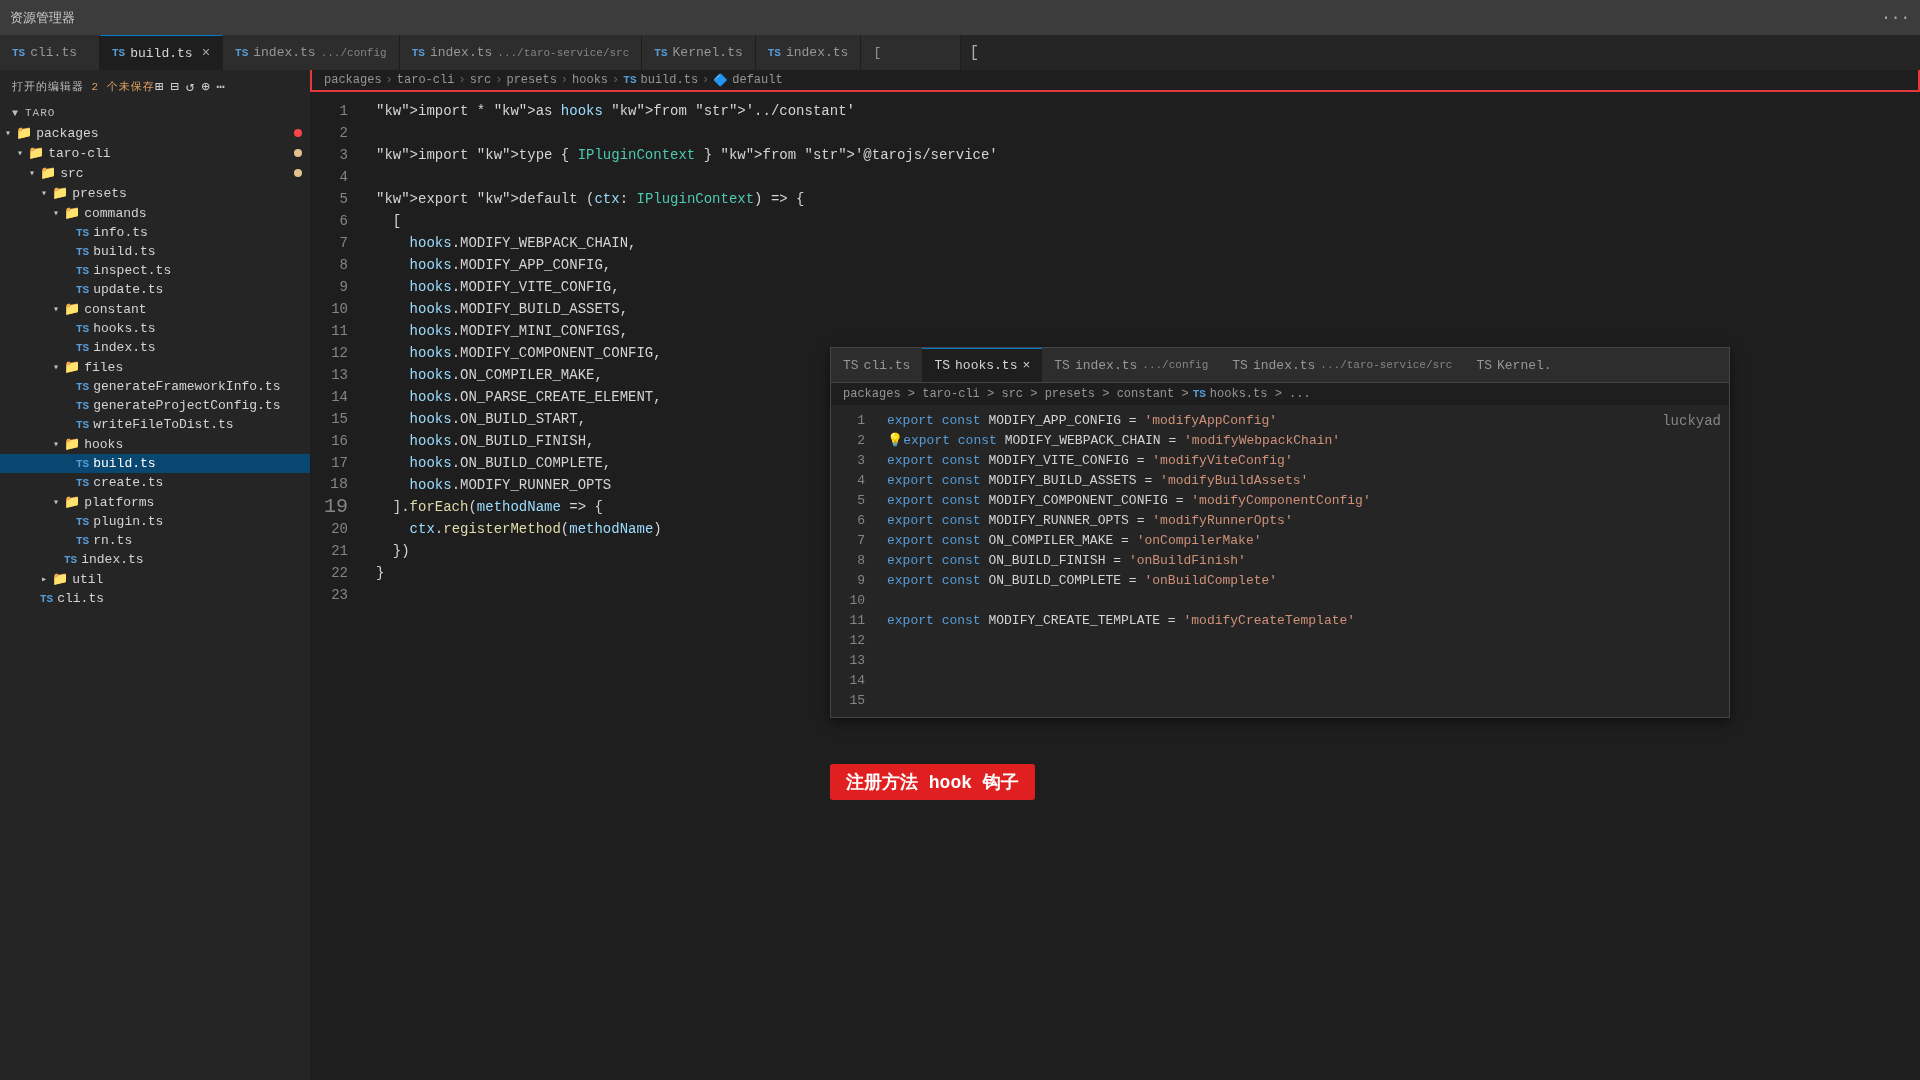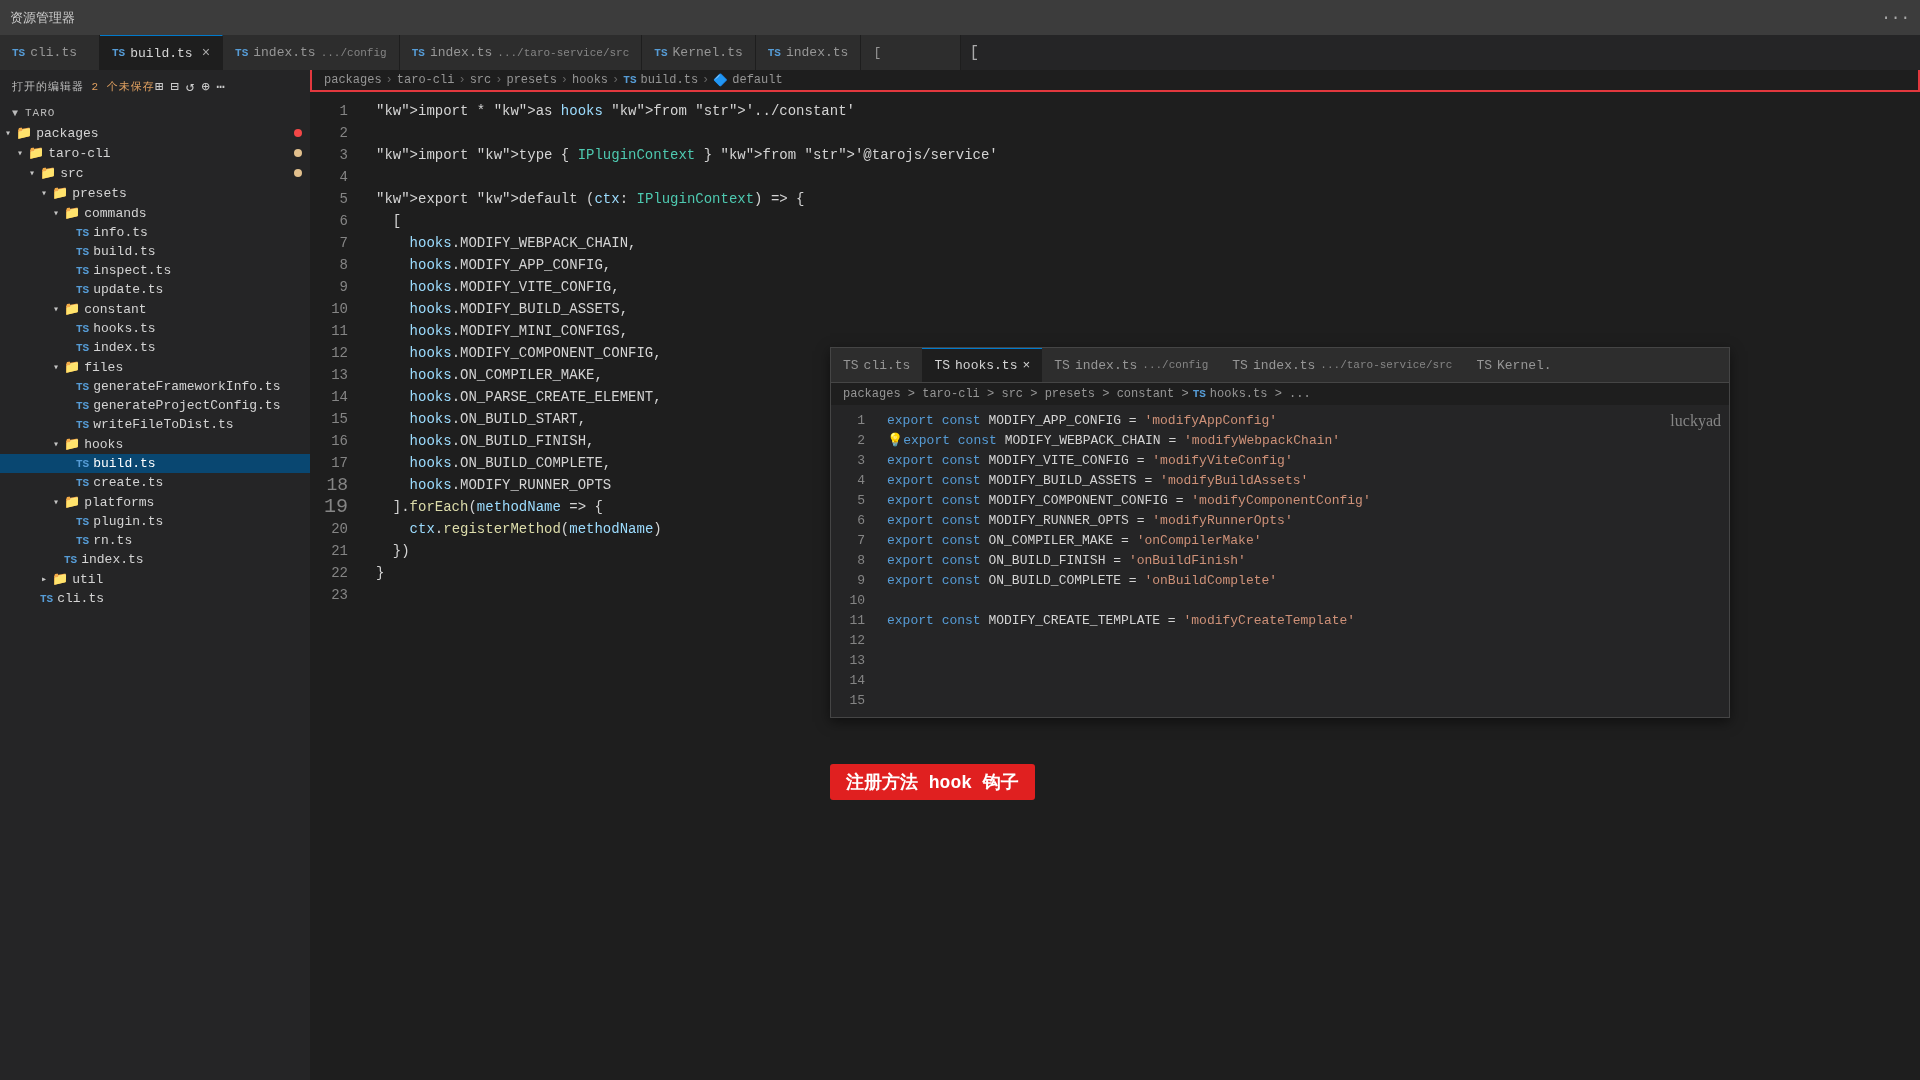--- a/index.html
+++ b/index.html
@@ -582,21 +582,21 @@
           <div style="line-height: 22px; font-size: 14px;">8</div>
           <div style="line-height: 22px; font-size: 14px;">9</div>
           <div style="line-height: 22px; font-size: 14px;">10</div>
           <div style="line-height: 22px; font-size: 14px;">11</div>
           <div style="line-height: 22px; font-size: 14px;">12</div>
           <div style="line-height: 22px; font-size: 14px;">13</div>
           <div style="line-height: 22px; font-size: 14px;">14</div>
           <div style="line-height: 22px; font-size: 14px;">15</div>
           <div style="line-height: 22px; font-size: 14px;">16</div>
           <div style="line-height: 22px; font-size: 14px;">17</div>
-          <div style="line-height: 22px; font-size: 18px;">18</div>
+          <div style="line-height: 22px; font-size: 15px;">18</div>
           <div style="line-height: 22px; font-size: 20px;">19</div>
           <div style="line-height: 22px; font-size: 14px;">20</div>
           <div style="line-height: 22px; font-size: 14px;">21</div>
           <div style="line-height: 22px; font-size: 14px;">22</div>
           <div style="line-height: 22px; font-size: 14px;">23</div>
         </div>
       <div class="code-content">
           <div class="code-line"><span class="&lt;span">"kw"</span>&gt;import * <span class="&lt;span">"kw"</span>&gt;as <span class="var">hooks</span> <span class="&lt;span">"kw"</span>&gt;from <span class="&lt;span">"str"</span>&gt;'../constant'</div>
           <div class="code-line">&nbsp;</div>
           <div class="code-line"><span class="&lt;span">"kw"</span>&gt;import <span class="&lt;span">"kw"</span>&gt;type { <span class="type">IPluginContext</span> } <span class="&lt;span">"kw"</span>&gt;from <span class="&lt;span">"str"</span>&gt;'@tarojs/service'</div>
@@ -666,21 +666,21 @@
               <div style="line-height: 20px;">8</div>
               <div style="line-height: 20px;">9</div>
               <div style="line-height: 20px;">10</div>
               <div style="line-height: 20px;">11</div>
               <div style="line-height: 20px;">12</div>
               <div style="line-height: 20px;">13</div>
               <div style="line-height: 20px;">14</div>
               <div style="line-height: 20px;">15</div>
             </div>
           <div class="peek-code">
-              <div class="peek-code-line" style="position: relative;"><span class="kw">export</span> <span class="kw">const</span> MODIFY_APP_CONFIG = <span class="str">'modifyAppConfig'</span><span style="position:absolute;right:8px;color:#858585;font-size:16px;font-family:Liberation Serif, serif;">luckyad</span></div>
+              <div class="peek-code-line" style="position: relative;"><span class="kw">export</span> <span class="kw">const</span> MODIFY_APP_CONFIG = <span class="str">'modifyAppConfig'</span><span style="position:absolute;right:8px;color:#858585;font-size:14px;">luckyad</span></div>
               <div class="peek-code-line">💡<span class="kw">export</span> <span class="kw">const</span> MODIFY_WEBPACK_CHAIN = <span class="str">'modifyWebpackChain'</span></div>
               <div class="peek-code-line"><span class="kw">export</span> <span class="kw">const</span> MODIFY_VITE_CONFIG = <span class="str">'modifyViteConfig'</span></div>
               <div class="peek-code-line"><span class="kw">export</span> <span class="kw">const</span> MODIFY_BUILD_ASSETS = <span class="str">'modifyBuildAssets'</span></div>
               <div class="peek-code-line"><span class="kw">export</span> <span class="kw">const</span> MODIFY_COMPONENT_CONFIG = <span class="str">'modifyComponentConfig'</span></div>
               <div class="peek-code-line"><span class="kw">export</span> <span class="kw">const</span> MODIFY_RUNNER_OPTS = <span class="str">'modifyRunnerOpts'</span></div>
               <div class="peek-code-line"><span class="kw">export</span> <span class="kw">const</span> ON_COMPILER_MAKE = <span class="str">'onCompilerMake'</span></div>
               <div class="peek-code-line"><span class="kw">export</span> <span class="kw">const</span> ON_BUILD_FINISH = <span class="str">'onBuildFinish'</span></div>
               <div class="peek-code-line"><span class="kw">export</span> <span class="kw">const</span> ON_BUILD_COMPLETE = <span class="str">'onBuildComplete'</span></div>
               <div class="peek-code-line">&nbsp;</div>
               <div class="peek-code-line"><span class="kw">export</span> <span class="kw">const</span> MODIFY_CREATE_TEMPLATE = <span class="str">'modifyCreateTemplate'</span></div>

